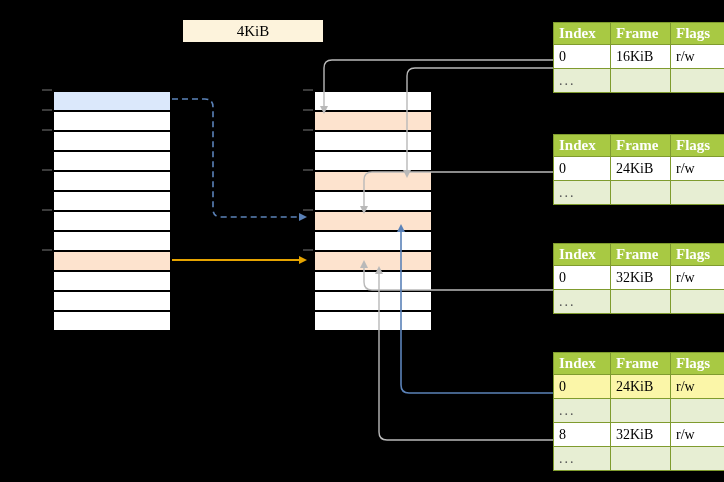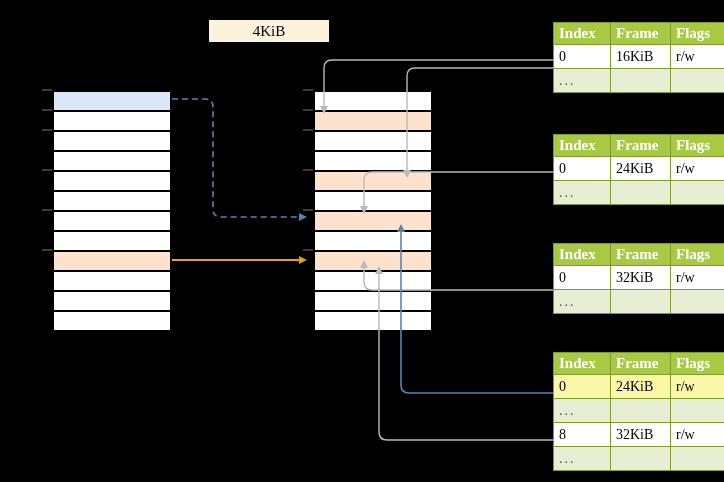--- a/index.html
+++ b/index.html
@@ -66,21 +66,21 @@
   .col-frame{width:60px;margin-top:20px;}
   .col-flags{width:72px;}
 
   svg.wires{position:absolute;left:0;top:0;width:724px;height:482px;pointer-events:none;}
 </style>
 </head>
 <body>
 
 <div id="stage">
 
-  <div class="sizelabel" id="size-label" style="left:183px;top:20px;width:120px;height:22px;margin-left:26px;">4KiB</div>
+  <div class="sizelabel" id="size-label" style="left:183px;top:20px;width:140px;height:22px;">4KiB</div>
 
   <div class="block" id="left-block" style="left:52px;top:90px;width:120px;height:240px;">
       <div class="cell blue" style="top: 0px; height: 20px;"></div>
       <div class="cell" style="top: 20px; height: 20px;"></div>
       <div class="cell" style="top: 40px; height: 20px;"></div>
       <div class="cell" style="top: 60px; height: 20px;"></div>
       <div class="cell" style="top: 80px; height: 20px;"></div>
       <div class="cell" style="top: 100px; height: 20px;"></div>
       <div class="cell" style="top: 120px; height: 20px;"></div>
       <div class="cell" style="top: 140px; height: 20px;"></div>

